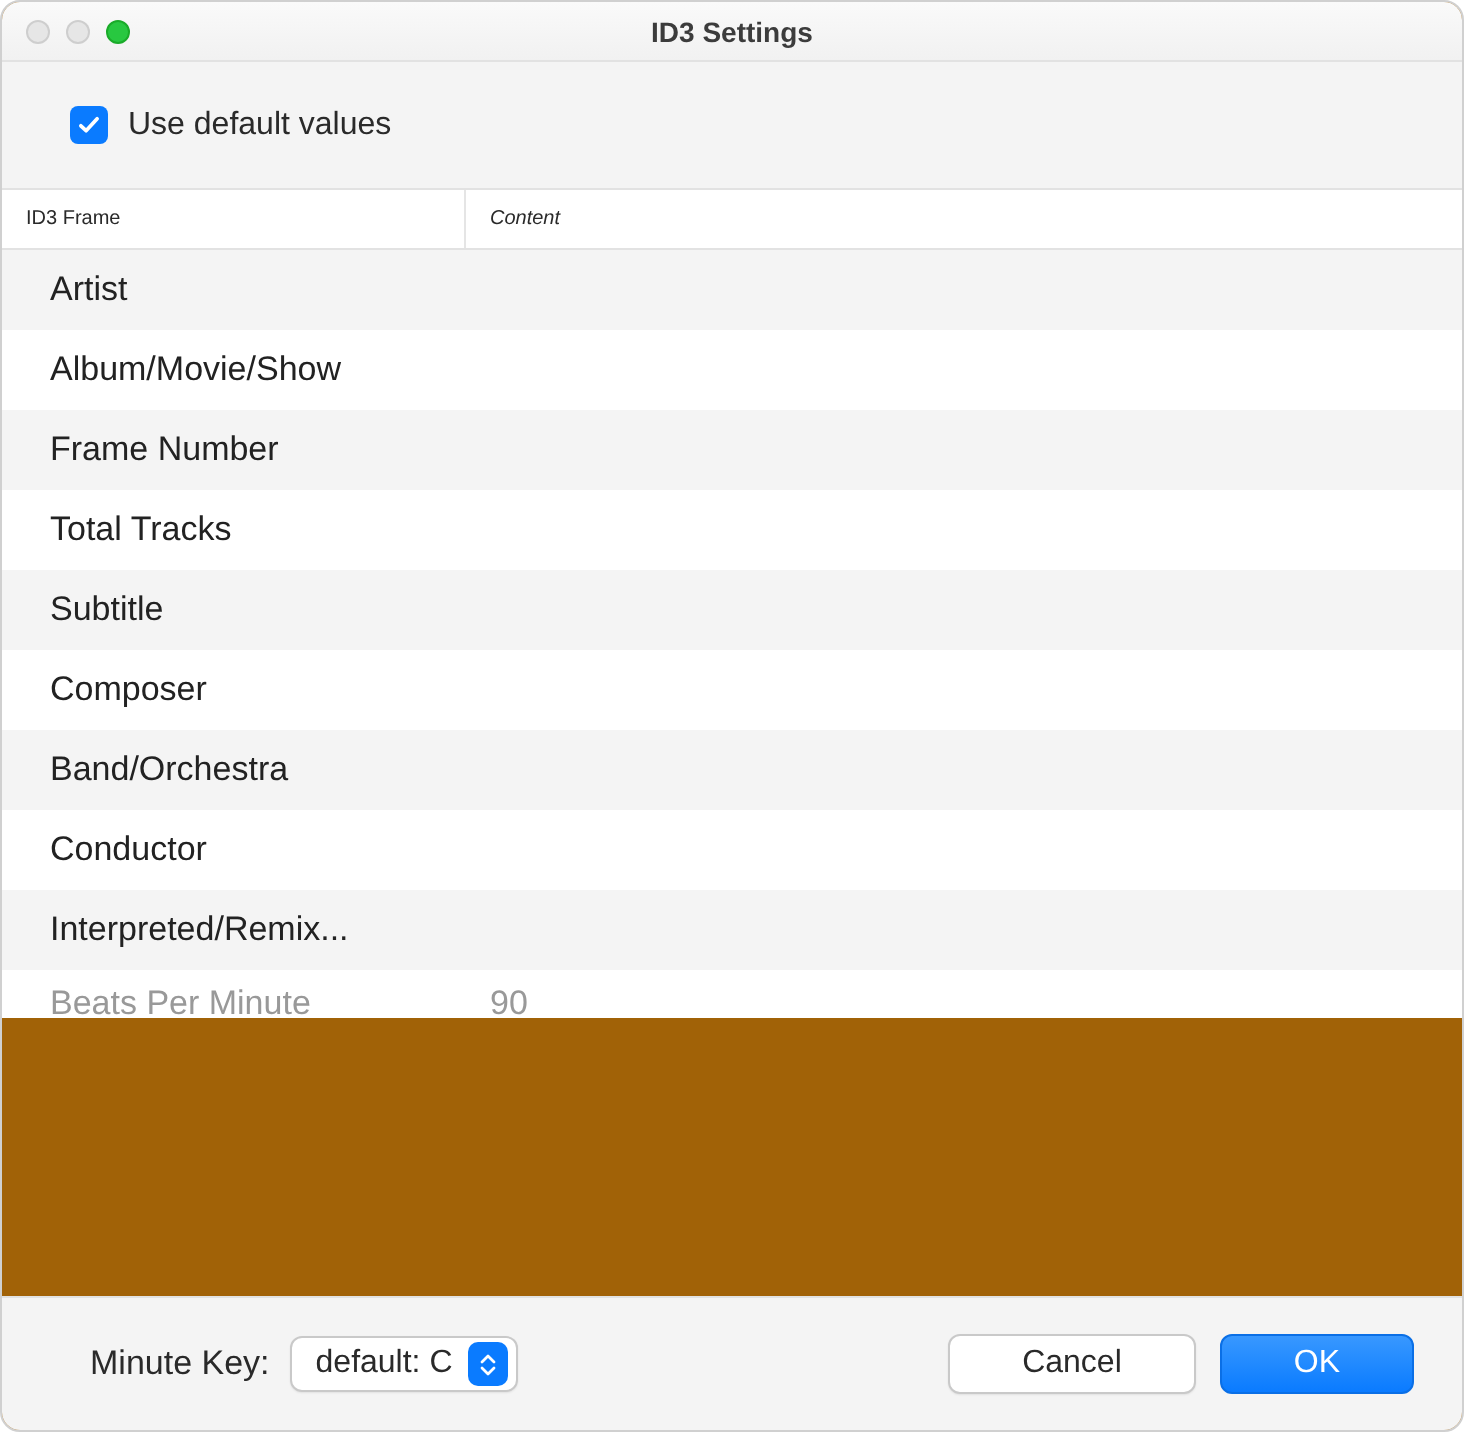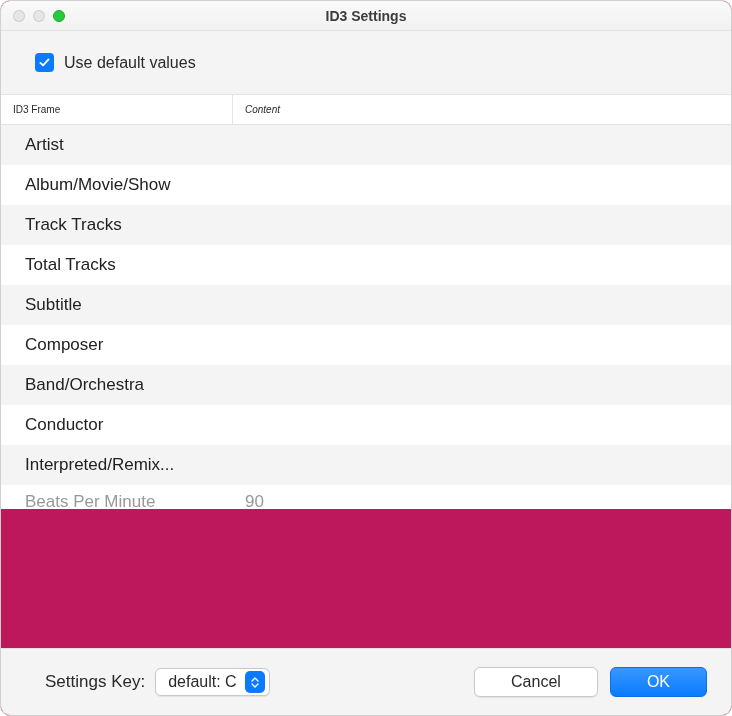--- a/index.html
+++ b/index.html
@@ -15,21 +15,21 @@
       overflow: hidden;
     }
     .window {
       width: 732px;
       height: 716px;
       border: 1px solid #d0d0d0;
       border-radius: 10px;
       overflow: hidden;
       display: flex;
       flex-direction: column;
-      background: #be185d;
+      background: #a16207;
     }
     .titlebar {
       height: 30px;
       background: linear-gradient(#fafafa, #f1f1f1);
       border-bottom: 1px solid #e2e2e2;
       display: flex;
       align-items: center;
       position: relative;
       flex-shrink: 0;
     }
@@ -250,21 +250,21 @@
   <div class="table-body">
     <div class="row">
       <div class="cell-frame">Artist</div>
       <div class="cell-content"></div>
     </div>
     <div class="row">
       <div class="cell-frame">Album/Movie/Show</div>
       <div class="cell-content"></div>
     </div>
     <div class="row">
-      <div class="cell-frame">Track Tracks</div>
+      <div class="cell-frame">Frame Number</div>
       <div class="cell-content"></div>
     </div>
     <div class="row">
       <div class="cell-frame">Total Tracks</div>
       <div class="cell-content"></div>
     </div>
     <div class="row">
       <div class="cell-frame">Subtitle</div>
       <div class="cell-content"></div>
     </div>
@@ -284,21 +284,21 @@
       <div class="cell-frame">Interpreted/Remix...</div>
       <div class="cell-content"></div>
     </div>
     <div class="row row-cut">
       <div class="cell-frame">Beats Per Minute</div>
       <div class="cell-content">90</div>
     </div>
   </div>
 
   <div class="footer">
-    <span class="footer-label">Settings Key:</span>
+    <span class="footer-label">Minute Key:</span>
     <div class="popup-button">
       <span>default: C</span>
       <div class="popup-arrows">
         <svg viewBox="0 0 8 5">
             <path d="M1 4 L4 1 L7 4" stroke="#fff" stroke-width="1.4" fill="none" stroke-linecap="round" stroke-linejoin="round"></path>
           </svg>
         <svg viewBox="0 0 8 5">
             <path d="M1 1 L4 4 L7 1" stroke="#fff" stroke-width="1.4" fill="none" stroke-linecap="round" stroke-linejoin="round"></path>
           </svg>
       </div>

